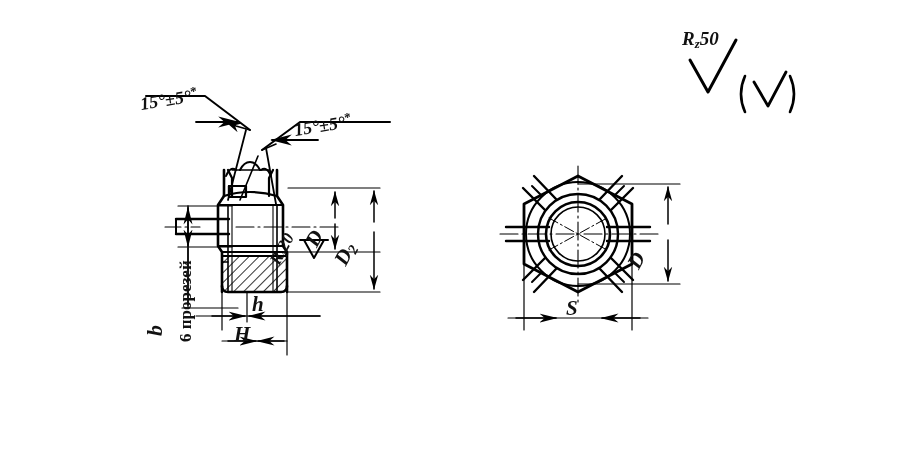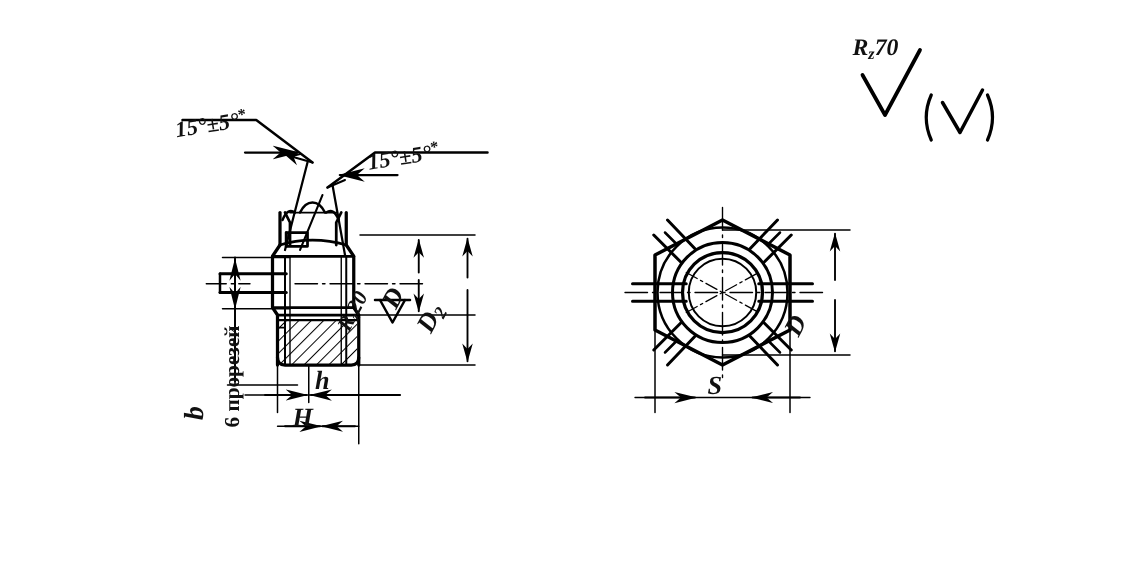--- a/index.html
+++ b/index.html
@@ -197,21 +197,21 @@
         <path d="M632,204 L632,330" stroke-width="1.2"></path>
         <path d="M516,318 L556,318" marker-end="url(#ar)"></path>
         <path d="M640,318 L602,318" marker-end="url(#ar)"></path>
         <path d="M508,318 L648,318" stroke-width="1.1"></path>
       </g>
 
     </g>
   </svg>
 
   <div class="lbl" style="left:682px;top:28px;font-size:19px;">
-    <span>R</span><span class="sub">z</span><span>70</span>
+    <span>R</span><span class="sub">z</span><span>50</span>
   </div>
 
   <div class="lbl ang" style="left:142px;top:92px;font-size:18px;">
     <span>15°±5°</span><span class="sup">*</span>
   </div>
 
   <div class="lbl ang" style="left:296px;top:118px;font-size:18px;">
     <span>15°±5°</span><span class="sup">*</span>
   </div>
 

